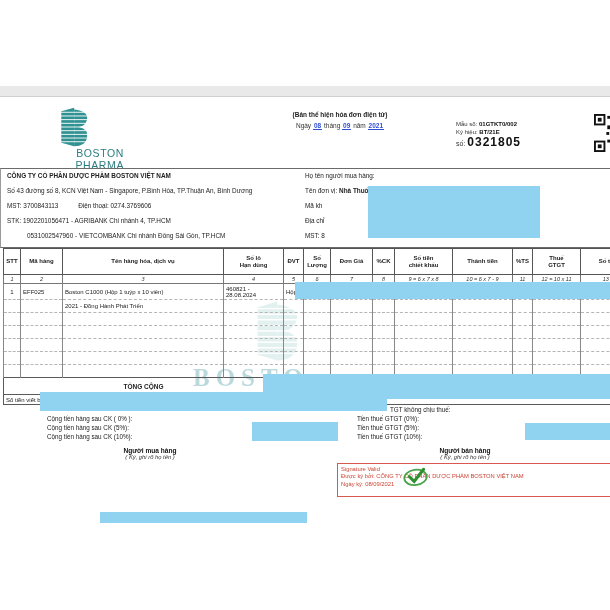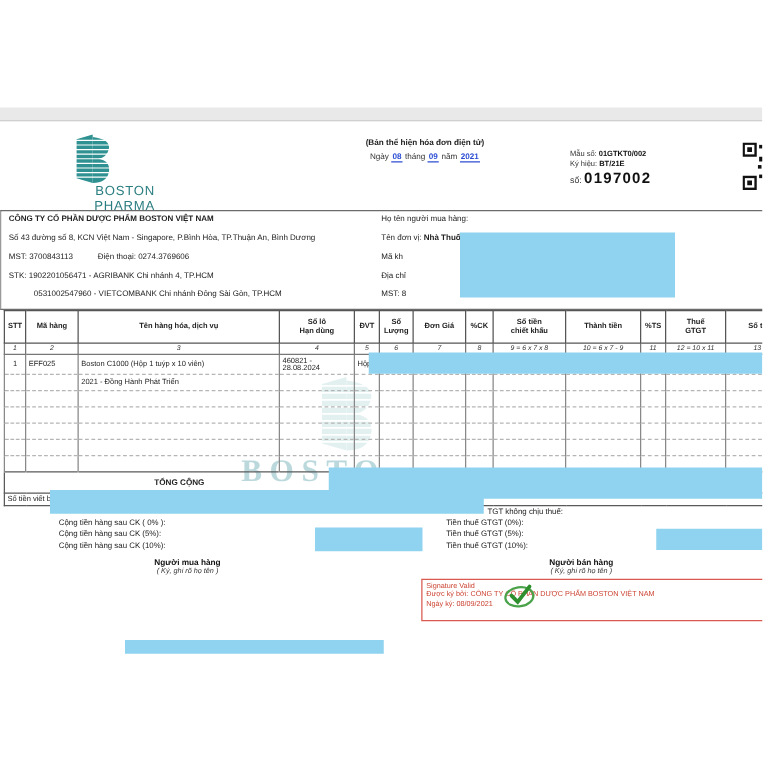--- a/index.html
+++ b/index.html
@@ -119,21 +119,21 @@
     <div>
       <span>Mẫu số:</span>
       <b>01GTKT0/002</b>
     </div>
     <div>
       <span>Ký hiệu:</span>
       <b>BT/21E</b>
     </div>
     <div class="inv-no">
       <span>số:</span>
-      <b>0197002</b>
+      <b>0321805</b>
     </div>
   </div>
 
   <div class="abs" style="left:594px;top:114px;">
     <svg width="38" height="38" viewBox="0 0 40 40">
       <rect x="0" y="0" width="40" height="40" fill="#fff"></rect>
       <g fill="#111">
         <rect x="0" y="0" width="12" height="12"></rect>
           <rect x="0" y="28" width="12" height="12"></rect>
         <rect x="14" y="2" width="3" height="3"></rect>

